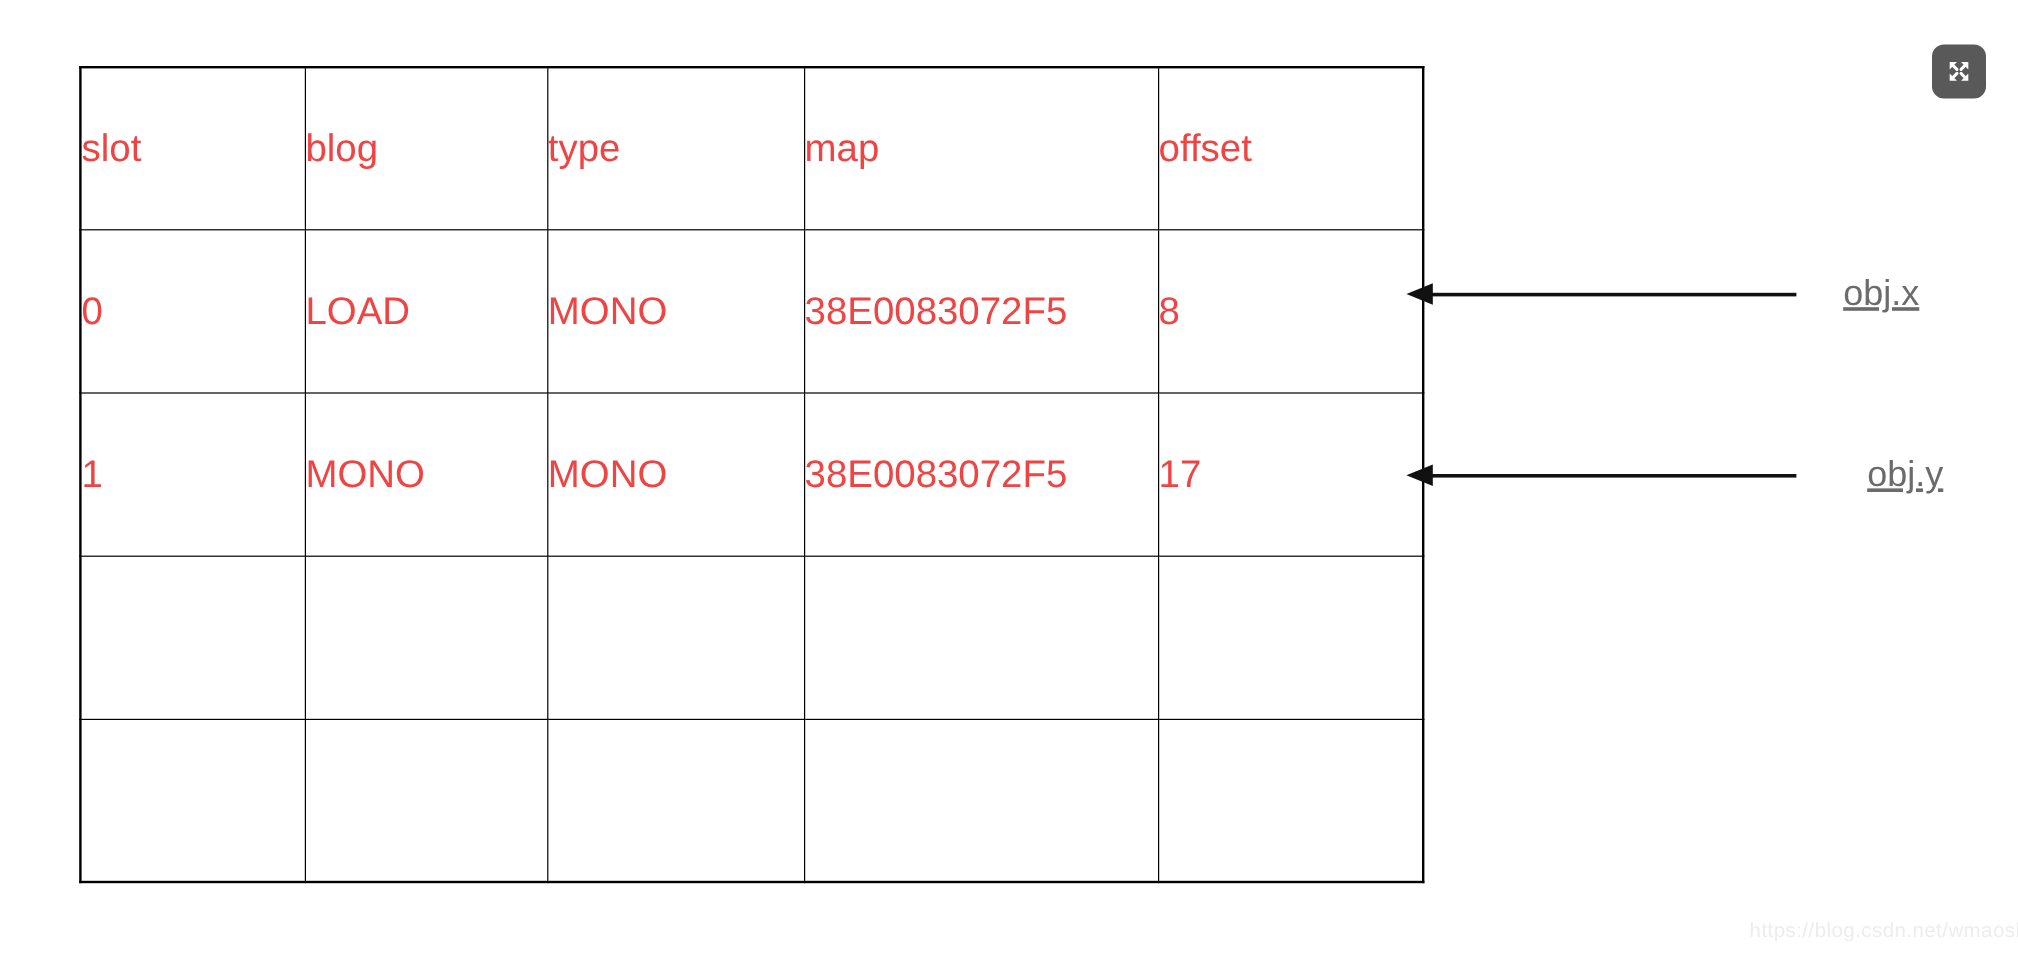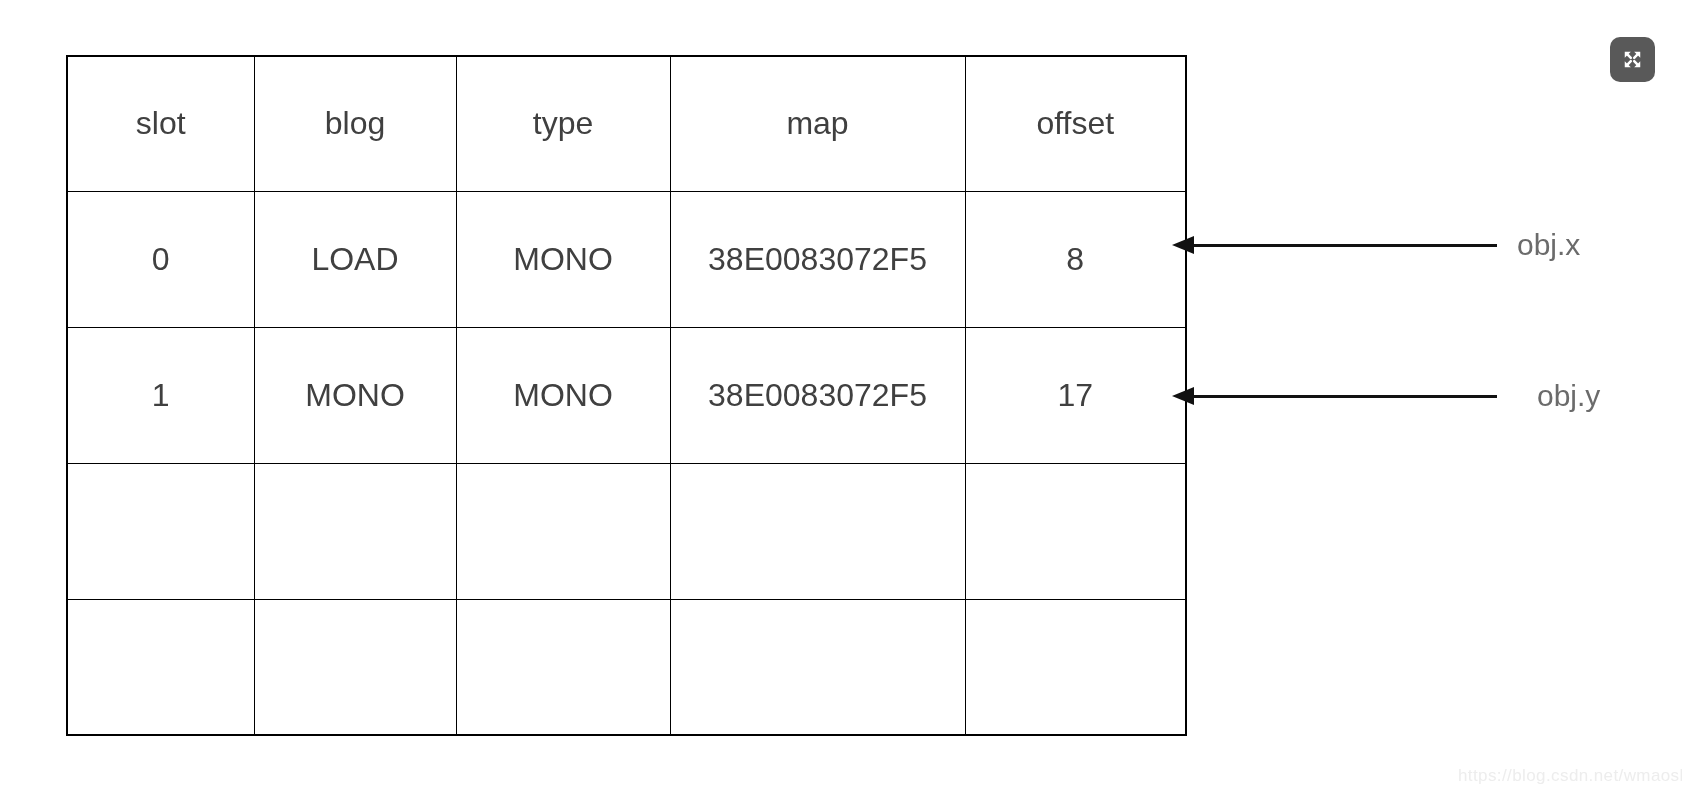--- a/index.html
+++ b/index.html
@@ -19,25 +19,25 @@
     left:66px;
     top:55px;
     width:1105px;
     height:679px;
     border-collapse:collapse;
     table-layout:fixed;
     border:2px solid #000;
   }
   table.ic th, table.ic td {
     border:1.5px solid #000;
-    text-align:center;
+    text-align:left;
     vertical-align:middle;
     font-size:32px;
     font-weight:400;
-    color:#404040;
+    color:#ef4444;
     padding:0;
     overflow:hidden;
     white-space:nowrap;
   }
   tr.hdr  { height:135px; }
   tr.data { height:136px; }
 
   
   .annotation {
     position:absolute;
@@ -54,23 +54,24 @@
     height:3px; background:#111;
   }
   .arrow .head {
     position:absolute; left:0; top:0;
     width:0; height:0;
     border-top:9px solid transparent;
     border-bottom:9px solid transparent;
     border-right:22px solid #111;
   }
   .annotation .label {
-    margin-left:20px;
+    margin-left:39px;
     font-size:30px;
     color:#6b6b6b;
+    text-decoration:underline;
   }
 
   
   .expand-btn {
     position:absolute;
     left:1610px;
     top:37px;
     width:45px;
     height:45px;
     background:#595959;

